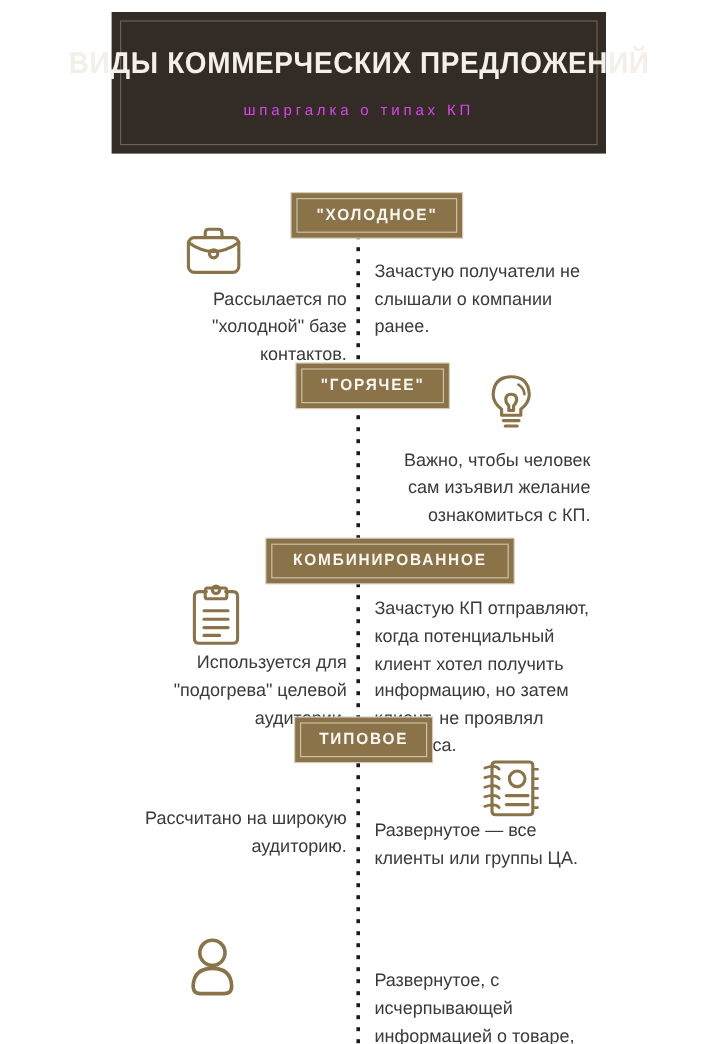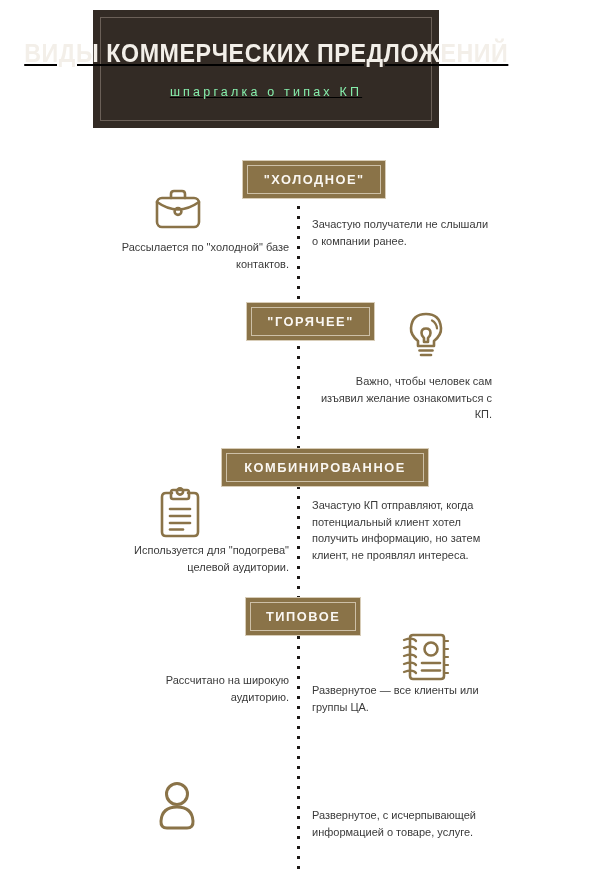--- a/index.html
+++ b/index.html
@@ -17,25 +17,24 @@
     height: 870px;
     background: #ffffff;
     overflow: hidden;
   }
 
   
   .header-band {
     position: absolute;
     left: 93px;
     top: 10px;
-    width: 346px;
+    width: 412px;
     height: 118px;
     background: #332b25;
     padding: 7px;
-    text-decoration: underline;
   }
   .header-inner {
     width: 100%;
     height: 100%;
     border: 1px solid #6b6058;
     display: flex;
     flex-direction: column;
     align-items: center;
     justify-content: center;
   }
@@ -46,21 +45,21 @@
     color: #f3efe9;
     letter-spacing: 0.6px;
     text-align: center;
     line-height: 1.15;
     transform: scaleX(0.93);
     white-space: nowrap;
   }
   .header-sub {
     margin-top: 17px;
     font-size: 12.5px;
-    color: #86efac;
+    color: #d946ef;
     letter-spacing: 3.2px;
     text-align: center;
     white-space: nowrap;
   }
 
   
   .spine {
     position: absolute;
     left: 297px;
     top: 186px;
@@ -98,21 +97,21 @@
   
   .badge-1 { left: 243px; top: 161px; }
   .badge-2 { left: 247px; top: 303px; }
   .badge-3 { left: 222px; top: 449px; }
   .badge-4 { left: 246px; top: 598px; }
   .badge-5 { left: 219px; top: 744px; }
 
   
   .txt {
     position: absolute;
-    font-size: 11px;
+    font-size: 15px;
     color: #3a3a3a;
     line-height: 1.52;
   }
   .txt-left  { text-align: right; width: 175px; left: 114px; }
   .txt-right { text-align: left;  width: 180px; left: 312px; }
 
   .t1l { top: 239px; }
   .t1r { top: 216px; }
   .t2l { top: 363px; }
   .t2r { top: 373px; text-align: right; }

